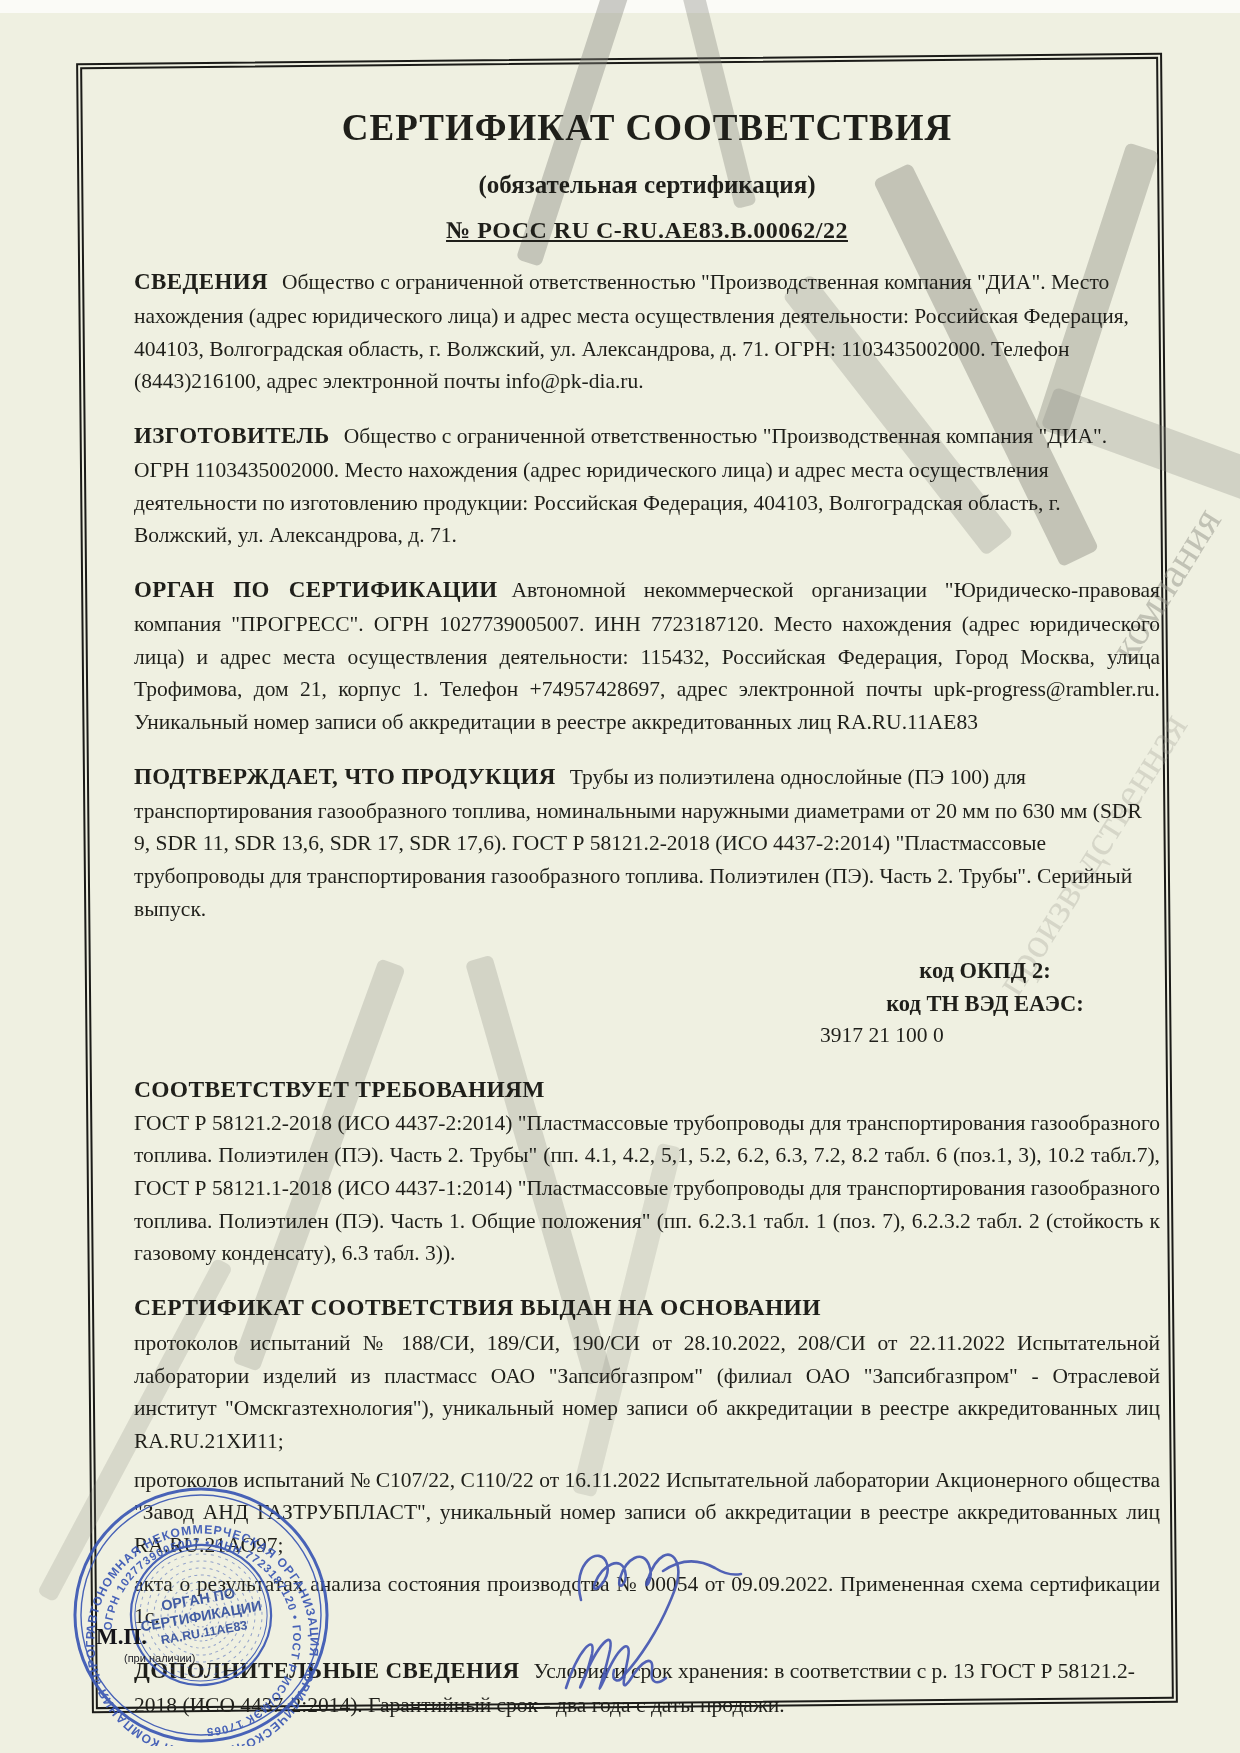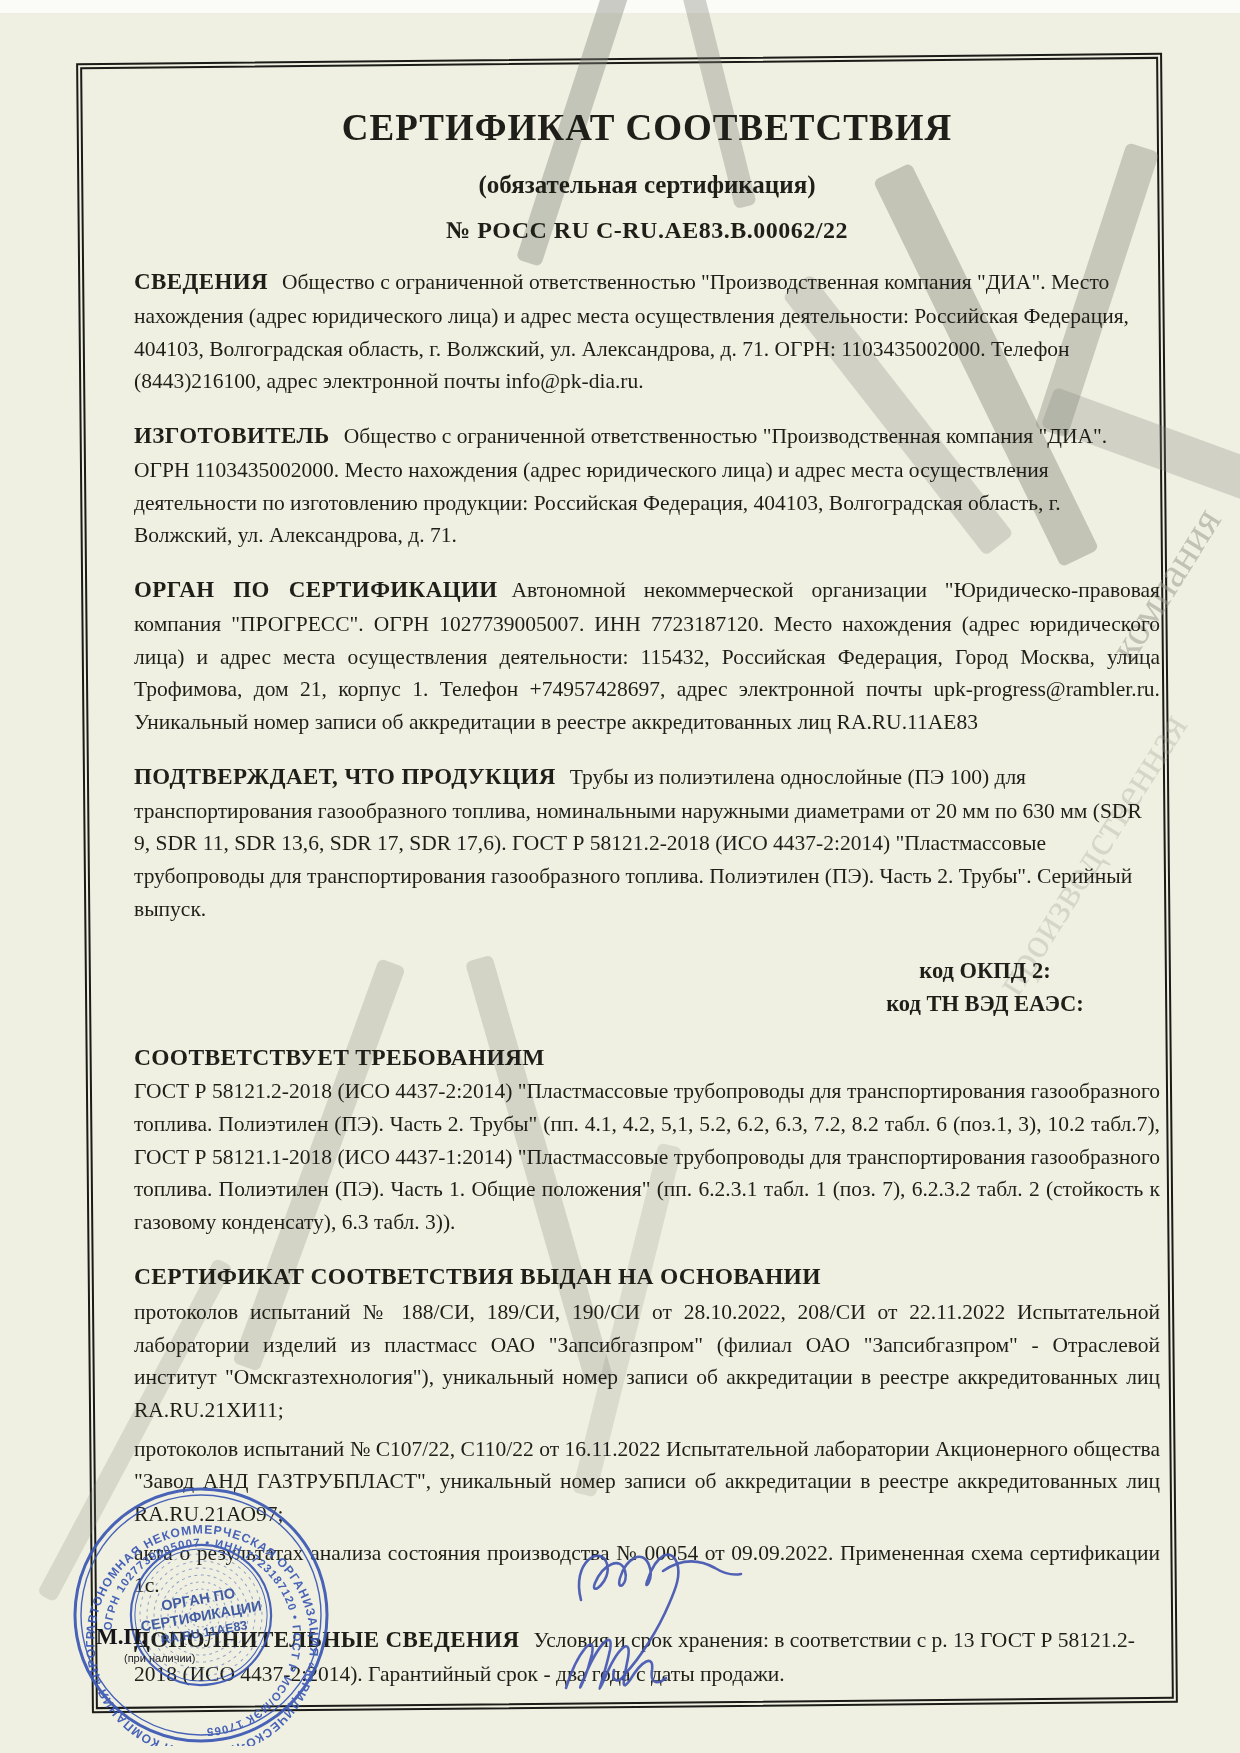--- a/index.html
+++ b/index.html
@@ -15,21 +15,21 @@
     transform:rotate(-0.55deg);
   }
   .content{
     position:absolute;left:104px;top:58px;width:1082px;
     padding:38px 26px 0 30px;box-sizing:border-box;
   }
   .doc-title{
     text-align:center;font-weight:bold;font-size:37px;letter-spacing:1px;margin:10px 0 0 0;
   }
   .doc-subtitle{text-align:center;font-weight:bold;font-size:25px;margin:22px 0 0 0;}
-  .doc-number{text-align:center;font-weight:bold;font-size:24px;margin:18px 0 0 0;letter-spacing:.5px;}
+  .doc-number{text-align:center;font-weight:bold;font-size:24px;margin:18px 0 0 0;letter-spacing:.5px;text-decoration:underline;}
   p.para{font-size:21.5px;line-height:1.52;margin:21px 0 0 0;}
   p.para b.lbl{font-size:23px;letter-spacing:.4px;margin-right:14px;}
   p.just{text-align:justify;}
   .codes{width:330px;margin:30px 10px 0 auto;font-size:21.5px;line-height:1.45;}
   .codes .clabel{font-weight:bold;text-align:center;font-size:22.5px;}
   .codes .cvalue{text-align:left;}
   h2.sec{font-size:23.5px;margin:24px 0 0 0;letter-spacing:.3px;}
   .tight{margin-top:4px !important;}
   .basis-p{margin-top:6px !important;}
   .sig-svg{position:absolute;pointer-events:none;}
@@ -74,20 +74,21 @@
 
     <p class="para"><b class="lbl">ИЗГОТОВИТЕЛЬ</b><span>Общество с ограниченной ответственностью "Производственная компания "ДИА". ОГРН 1103435002000. Место нахождения (адрес юридического лица) и адрес места осуществления деятельности по изготовлению продукции: Российская Федерация, 404103, Волгоградская область, г. Волжский, ул. Александрова,  д. 71.</span></p>
 
     <p class="para just"><b class="lbl">ОРГАН ПО СЕРТИФИКАЦИИ</b><span>Автономной некоммерческой организации "Юридическо-правовая компания "ПРОГРЕСС". ОГРН 1027739005007. ИНН 7723187120. Место нахождения (адрес юридического лица) и адрес места осуществления деятельности: 115432, Российская Федерация, Город Москва, улица Трофимова, дом 21, корпус 1. Телефон +74957428697, адрес электронной почты upk-progress@rambler.ru. Уникальный номер записи об аккредитации в реестре аккредитованных лиц RA.RU.11АЕ83</span></p>
 
     <p class="para"><b class="lbl">ПОДТВЕРЖДАЕТ, ЧТО ПРОДУКЦИЯ</b><span>Трубы из полиэтилена однослойные (ПЭ 100) для транспортирования газообразного топлива, номинальными наружными диаметрами от 20 мм по 630 мм (SDR 9, SDR 11, SDR 13,6, SDR 17, SDR 17,6). ГОСТ Р 58121.2-2018 (ИСО 4437-2:2014) "Пластмассовые трубопроводы для транспортирования газообразного топлива. Полиэтилен (ПЭ). Часть 2. Трубы". Серийный выпуск.</span></p>
 
     <div class="codes">
       <div class="clabel">код ОКПД 2:</div>
       <div class="clabel">код ТН ВЭД ЕАЭС:</div>
+      <div class="cvalue">3917 21 100 0</div>
     </div>
 
     <h2 class="sec">СООТВЕТСТВУЕТ ТРЕБОВАНИЯМ</h2>
     <p class="para just tight">ГОСТ Р 58121.2-2018 (ИСО 4437-2:2014) "Пластмассовые трубопроводы для транспортирования газообразного топлива. Полиэтилен (ПЭ). Часть 2. Трубы" (пп. 4.1, 4.2, 5,1, 5.2, 6.2, 6.3, 7.2, 8.2 табл. 6 (поз.1, 3), 10.2 табл.7), ГОСТ Р 58121.1-2018 (ИСО 4437-1:2014) "Пластмассовые трубопроводы для транспортирования газообразного топлива. Полиэтилен (ПЭ). Часть 1. Общие положения" (пп. 6.2.3.1 табл. 1 (поз. 7), 6.2.3.2 табл. 2 (стойкость к газовому конденсату), 6.3 табл. 3)).</p>
 
     <h2 class="sec">СЕРТИФИКАТ СООТВЕТСТВИЯ ВЫДАН НА ОСНОВАНИИ</h2>
     <p class="para just basis-p">протоколов испытаний № 188/СИ, 189/СИ, 190/СИ от 28.10.2022, 208/СИ от 22.11.2022 Испытательной лаборатории изделий из пластмасс ОАО "Запсибгазпром" (филиал ОАО "Запсибгазпром" - Отраслевой институт "Омскгазтехнология"), уникальный номер записи об аккредитации в реестре аккредитованных лиц RA.RU.21ХИ11;</p>
     <p class="para just basis-p">протоколов испытаний № С107/22, С110/22 от 16.11.2022 Испытательной лаборатории Акционерного общества "Завод АНД ГАЗТРУБПЛАСТ", уникальный номер записи об аккредитации в реестре аккредитованных лиц RA.RU.21АО97;</p>
     <p class="para just basis-p">акта о результатах анализа состояния производства № 00054 от 09.09.2022. Примененная схема сертификации 1с.</p>
 

